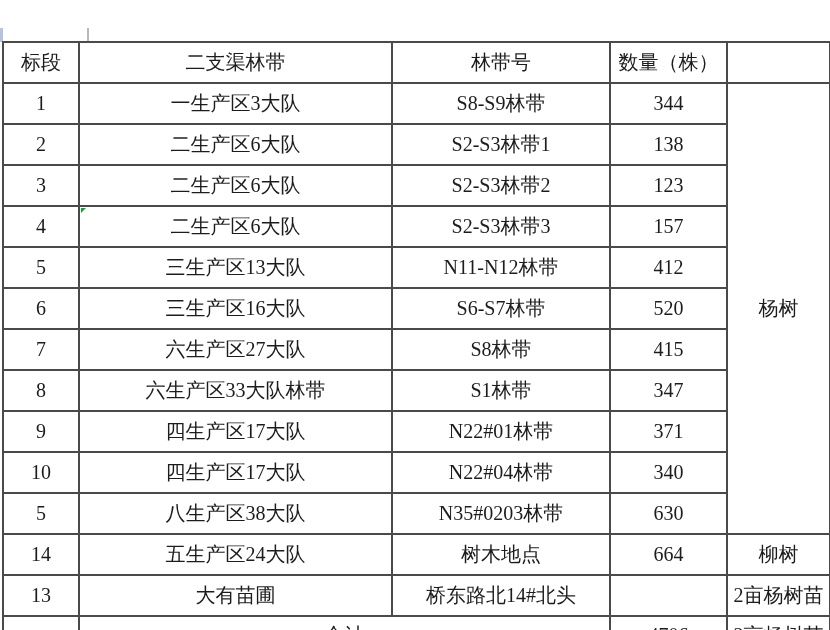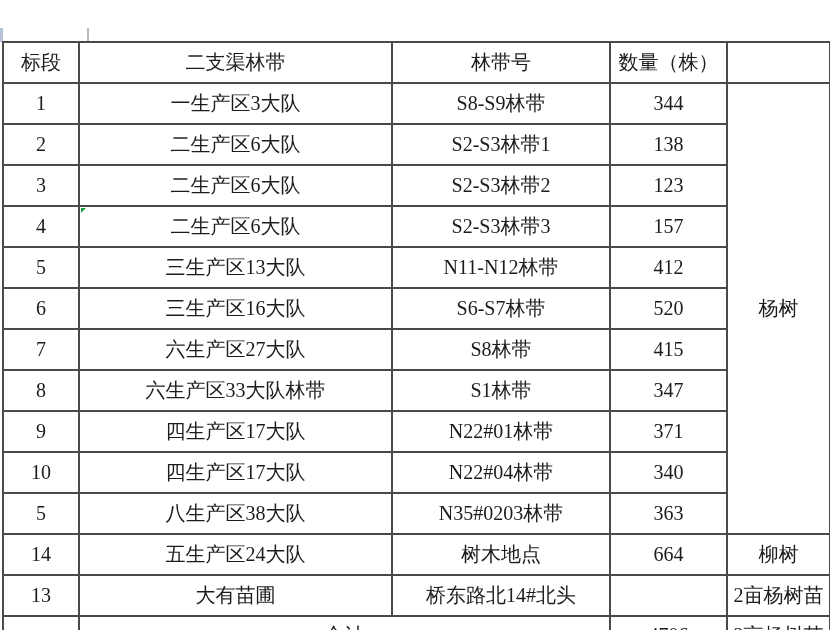--- a/index.html
+++ b/index.html
@@ -147,21 +147,21 @@
     <tr class="t-row">
       <td>10</td>
       <td>四生产区17大队</td>
       <td>N22#04林带</td>
       <td>340</td>
     </tr>
     <tr class="t-row">
       <td>5</td>
       <td>八生产区38大队</td>
       <td>N35#0203林带</td>
-      <td>363</td>
+      <td>630</td>
     </tr>
     <tr class="t-row">
       <td>14</td>
       <td>五生产区24大队</td>
       <td>树木地点</td>
       <td>664</td>
       <td>柳树</td>
     </tr>
     <tr class="t-row">
       <td>13</td>

